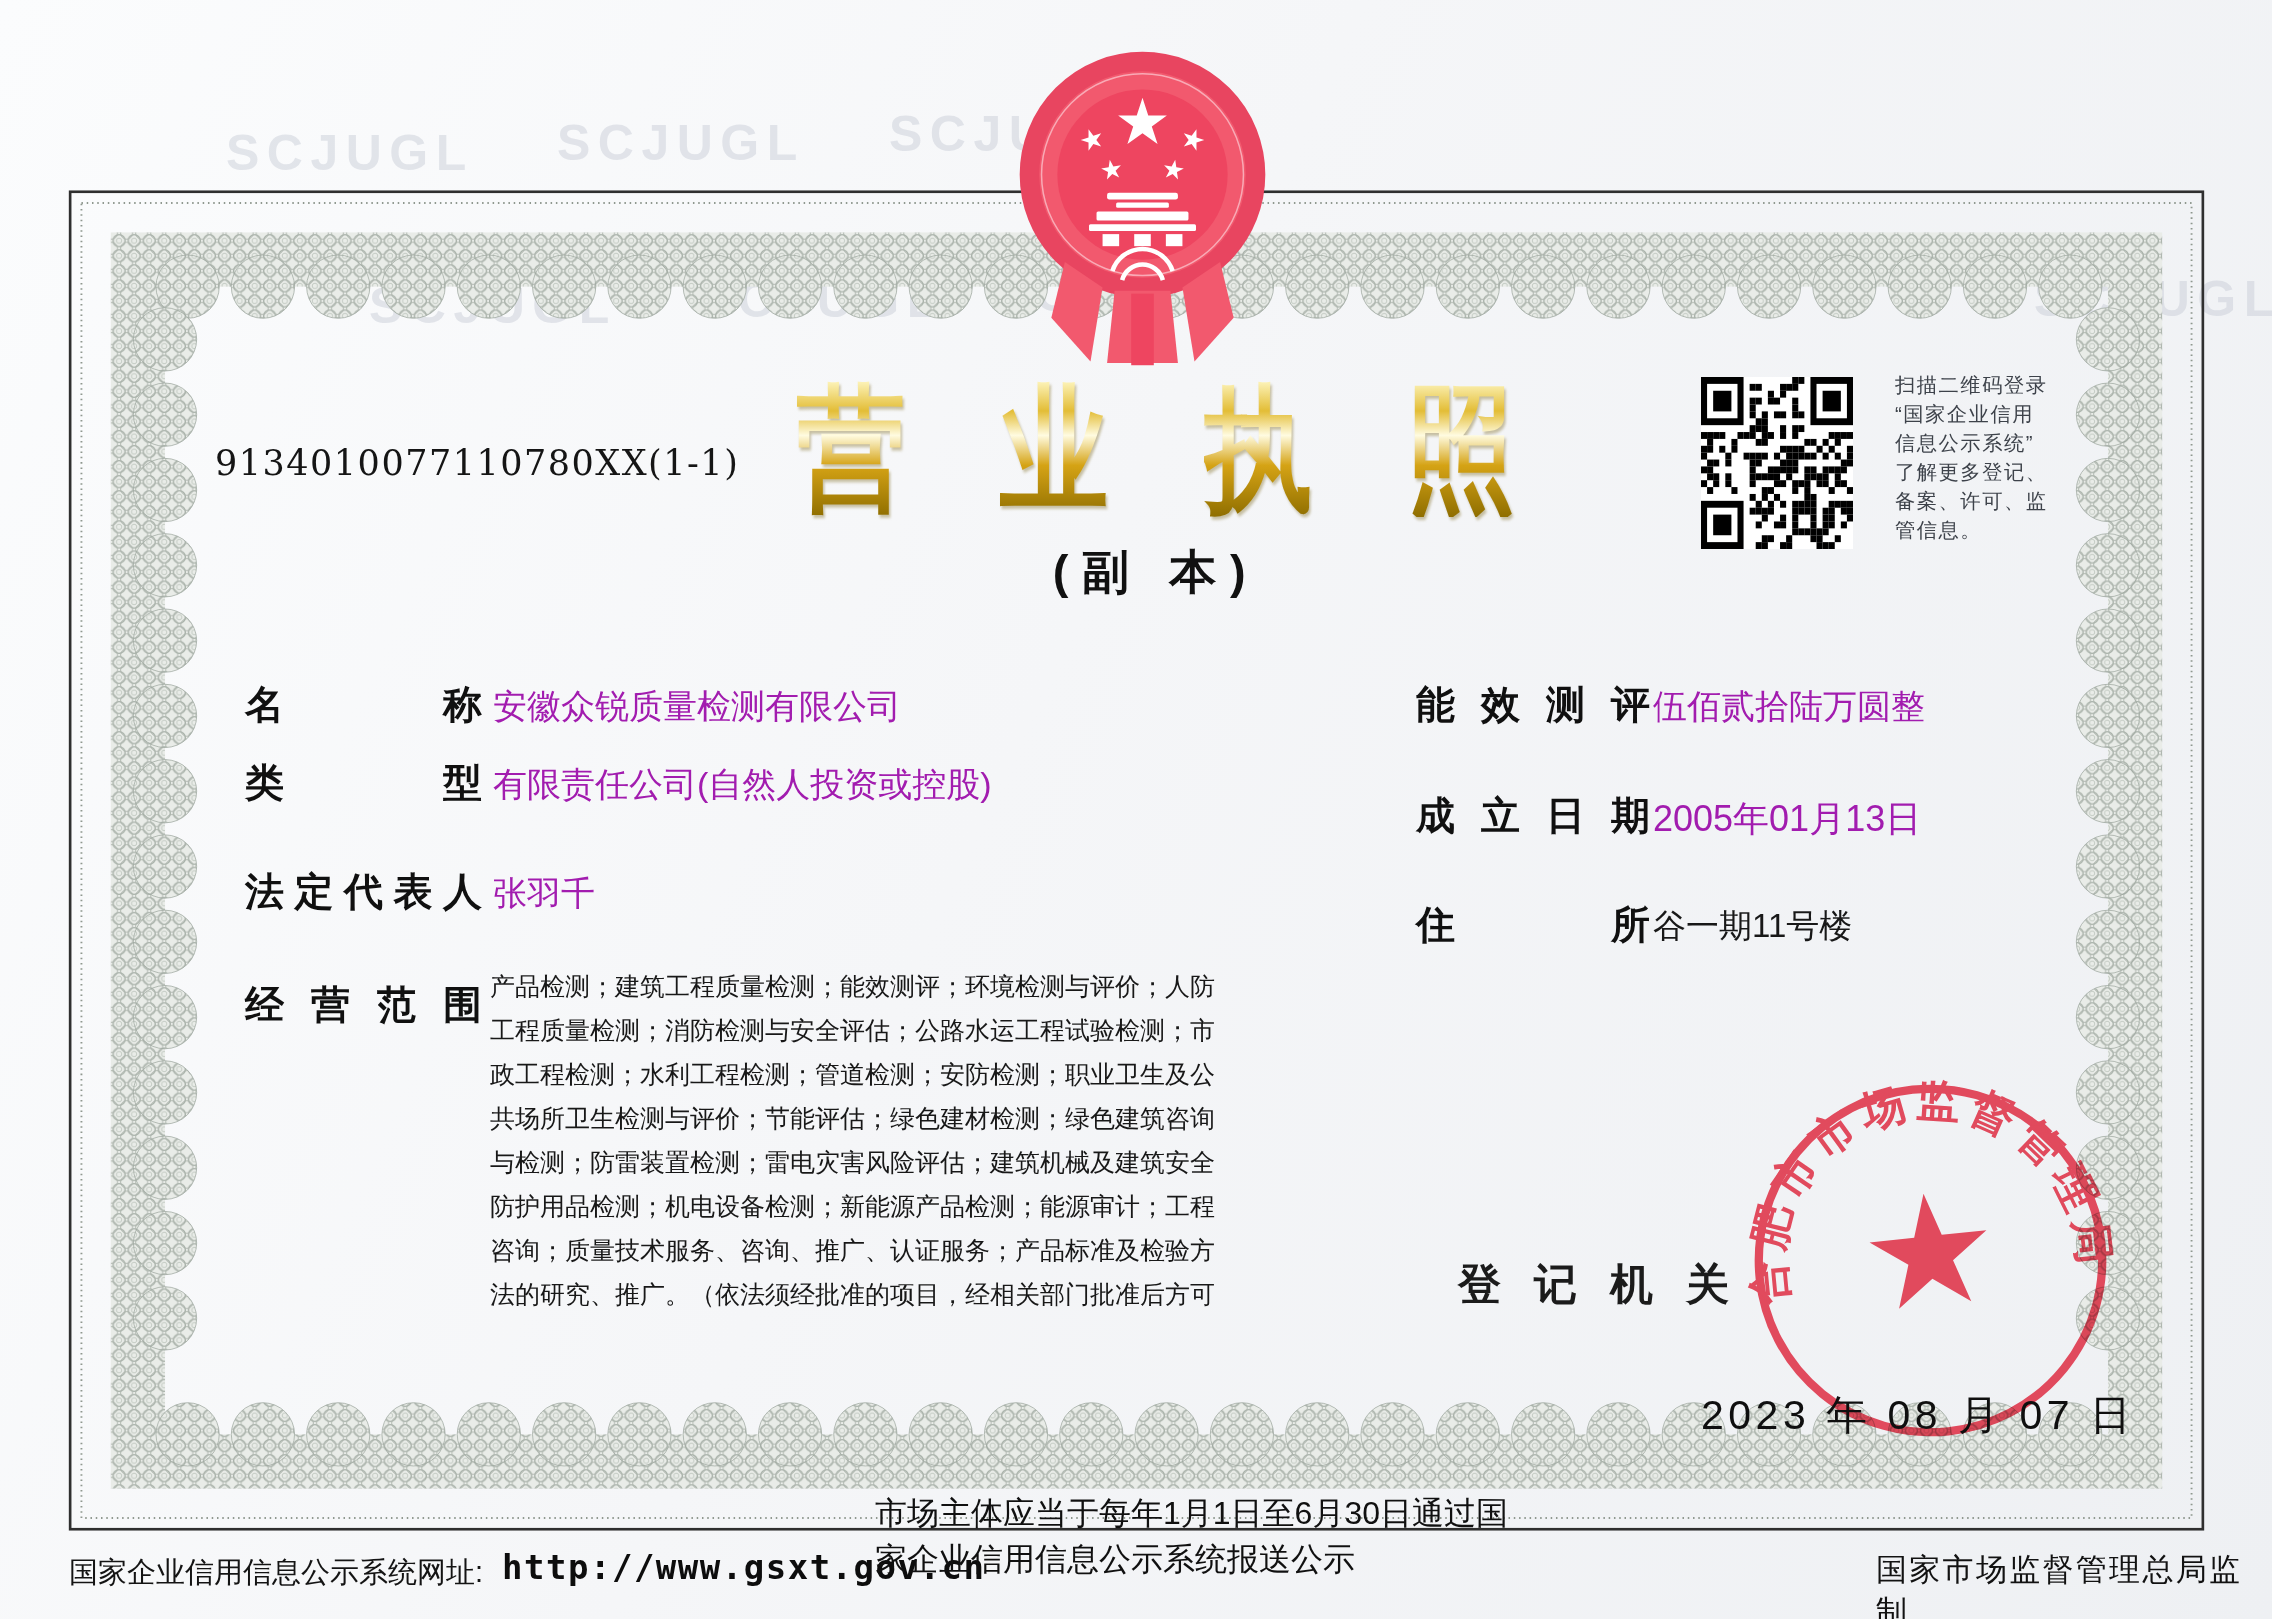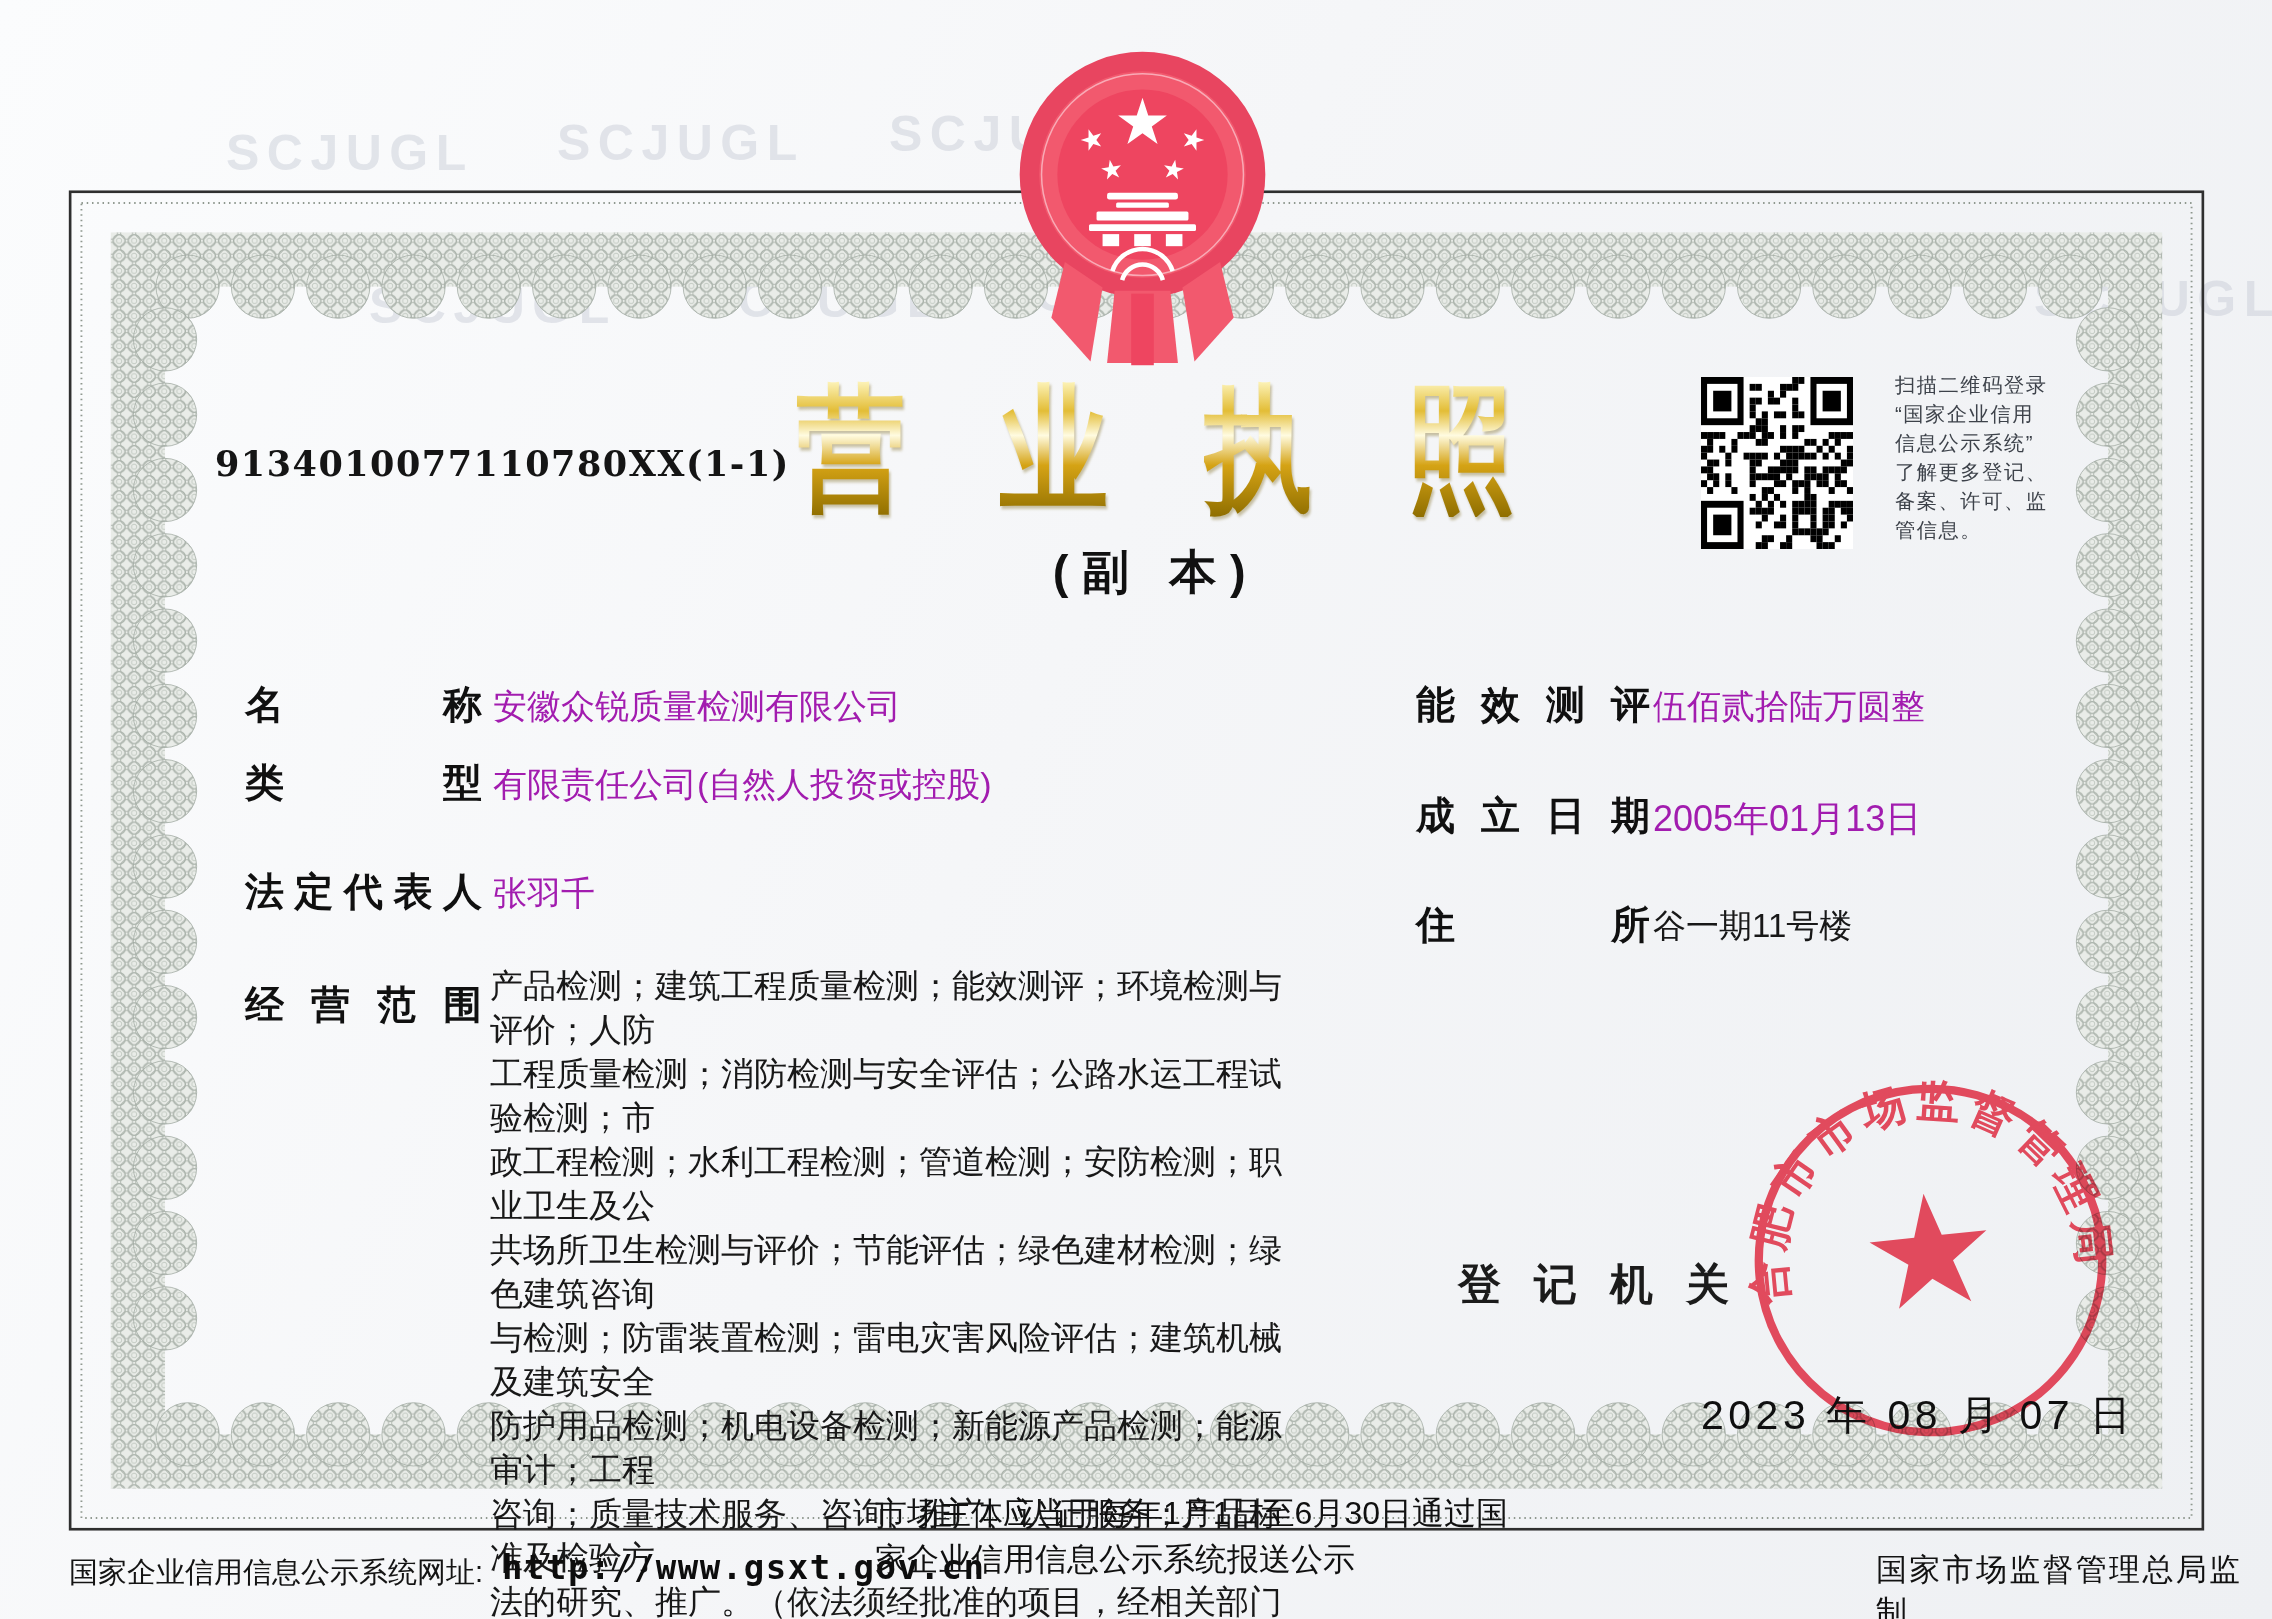--- a/index.html
+++ b/index.html
@@ -13,42 +13,42 @@
   .wm{position:absolute;font-size:50px;font-weight:bold;letter-spacing:7.5px;
       color:#c2c7d2;opacity:.42;z-index:1;}
   
   #borderSvg{position:absolute;left:66px;top:188px;z-index:2;}
   
   #emblemSvg{position:absolute;left:1018px;top:45px;z-index:3;}
   
   .credit{left:215px;top:411px;z-index:4;}
   .credit .lab{font-size:38px;font-weight:bold;letter-spacing:11.3px;color:#111;}
   .credit .num{margin-top:32px;font-size:35px;letter-spacing:1.5px;
-               font-family:"DejaVu Serif","Liberation Serif",serif;color:#151515;font-weight:bold;}
+               font-family:"DejaVu Serif","Liberation Serif",serif;color:#151515;}
   
   .title{left:783px;top:375px;width:746px;height:147px;display:flex;
          justify-content:space-between;align-items:center;z-index:4;}
   .title-char{
     font-size:136px;font-weight:bold;line-height:1;display:inline-block;
     transform:scaleX(.8);
     background:linear-gradient(180deg,#fdf4bb 0%,#e3bd36 22%,#fffbe0 40%,#d5a315 62%,#8f6e00 100%);
     -webkit-background-clip:text;background-clip:text;color:transparent;
     filter:drop-shadow(2.3px 3px 1.5px rgba(110,85,0,.35));
   }
   .subtitle{left:783px;top:541px;width:746px;text-align:center;font-size:47px;
             letter-spacing:13.6px;font-weight:600;color:#111;z-index:4;}
   
   #qrSvg{position:absolute;left:1701px;top:377px;z-index:4;}
   .qr-caption{left:1895px;top:371px;width:181px;font-size:20.3px;line-height:29px;
               color:#3d424a;z-index:4;letter-spacing:1.5px;}
   
   .flabel{position:absolute;font-size:39px;font-weight:bold;color:#101010;
           text-align:justify;text-align-last:justify;z-index:4;}
   .fvalue{position:absolute;font-size:34px;color:#a21caf;z-index:4;}
-  .scope-lines div{font-size:33px;line-height:44px;color:#181818;}
+  .scope-lines div{font-size:25px;line-height:44px;color:#181818;}
   .lines div{font-size:33px;line-height:48px;color:#181818;}
   .qr-caption div{font-size:20.3px;line-height:29px;}
   
   .authority{left:1458px;top:1256px;width:271px;font-size:43px;font-weight:bold;
              text-align:justify;text-align-last:justify;z-index:4;}
   #stampSvg{position:absolute;left:1746px;top:1076px;z-index:6;opacity:.9;
             mix-blend-mode:multiply;}
   .datestr{left:1701px;top:1388px;font-size:41px;letter-spacing:4.5px;color:#0f0f0f;z-index:7;}
   
   .foot-left{left:69px;top:1550px;z-index:5;white-space:nowrap;}

